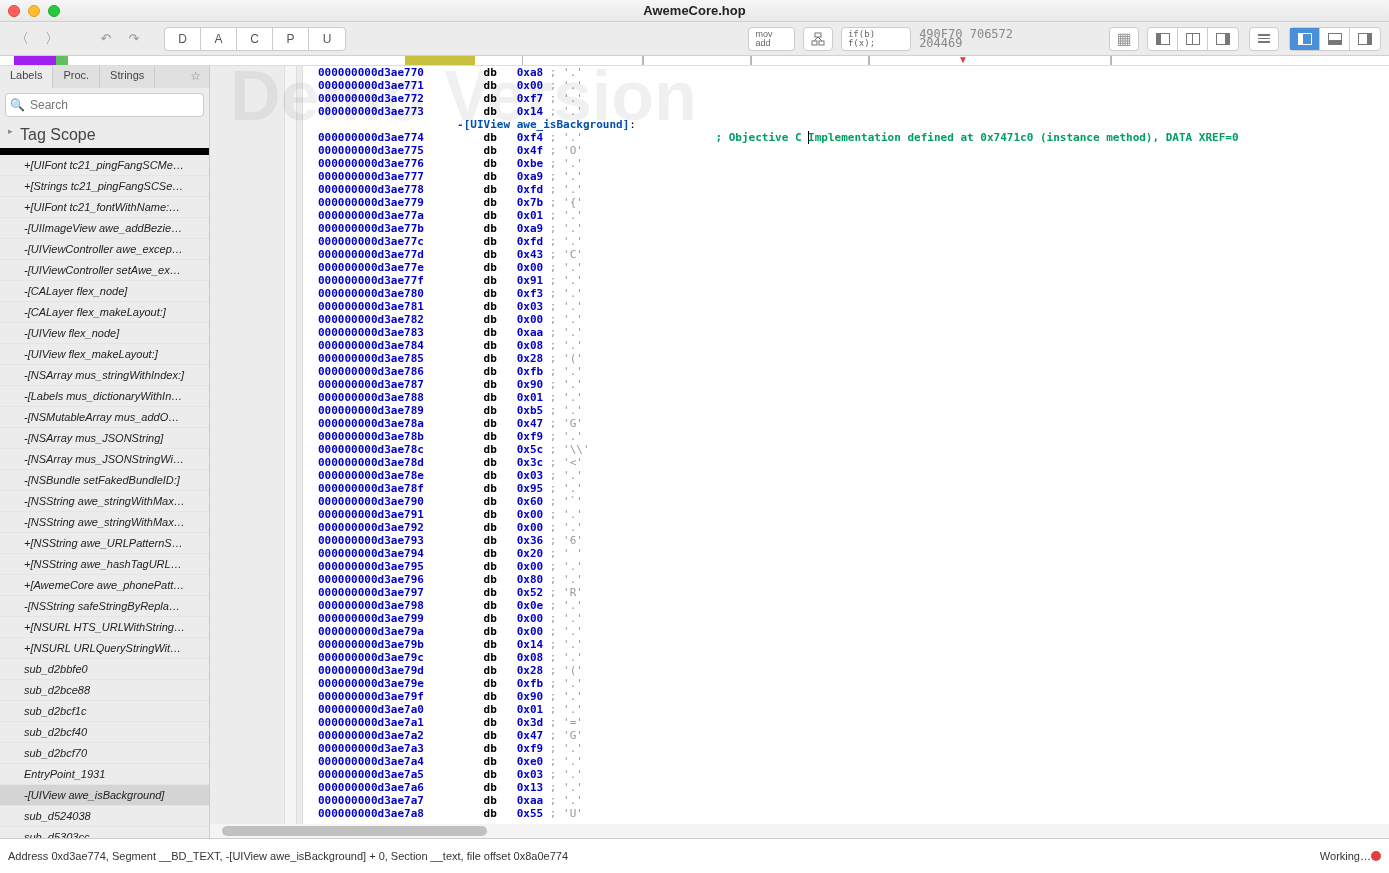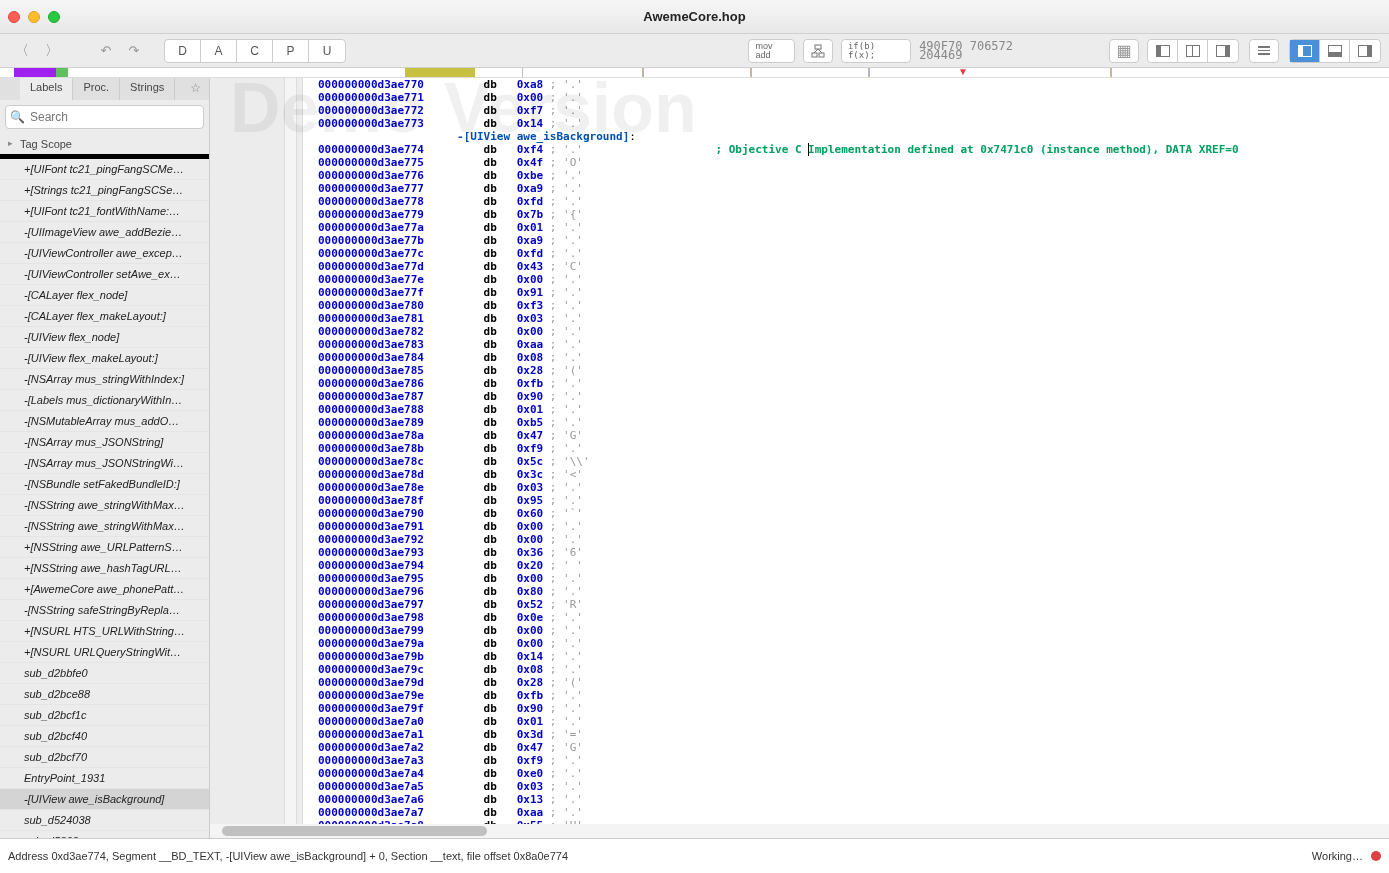--- a/index.html
+++ b/index.html
@@ -9,21 +9,21 @@
   background: #f0f0f0;
   width: 1389px;
   height: 873px;
   overflow: hidden;
   display: flex;
   flex-direction: column;
 }
 
 
 .titlebar {
-  height: 34px;
+  height: 22px;
   background: linear-gradient(#f6f6f6, #e8e8e8);
   display: flex;
   align-items: center;
   padding: 0 8px;
   border-bottom: 1px solid #d0d0d0;
   position: relative;
 }
 .traffic { display: flex; gap: 8px; }
 .tl { width: 12px; height: 12px; border-radius: 50%; }
 .tl.red { background: #ff5f57; border: 0.5px solid #e0443e; }
@@ -135,21 +135,20 @@
   width: 210px;
   background: #ececec;
   border-right: 1px solid #ccc;
   display: flex;
   flex-direction: column;
 }
 .side-tabs {
   display: flex;
   background: #e0e0e0;
   height: 22px;
-  padding-left: 20px;
 }
 .side-tab {
   padding: 3px 10px;
   font-size: 11px;
   color: #444;
   border-right: 1px solid #ccc;
 }
 .side-tab.active { background: #ececec; }
 .side-star { margin-left: auto; padding: 3px 8px; color: #888; }
 
@@ -161,23 +160,23 @@
   border-radius: 4px;
   background: #fff;
   padding: 0 6px 0 24px;
   font-size: 12px;
 }
 .search-rel { position: relative; }
 .search-icon { position: absolute; left: 10px; top: 10px; color: #888; font-size: 12px; }
 
 .tag-scope {
   padding: 4px 8px 4px 20px;
-  font-size: 11px;
+  font-size: 16px;
   color: #444;
-  border-bottom: 5px solid #000000;
+  border-bottom: 7px solid #000000;
   position: relative;
 }
 .tag-scope::before { content: '▸'; position: absolute; left: 8px; color: #888; font-size: 9px; }
 
 .label-list {
   flex: 1;
   overflow-y: auto;
 }
 .label-item {
   padding: 3px 24px;
@@ -275,21 +274,21 @@
 .statusbar {
   height: 35px;
   background: #fff;
   border-top: 1px solid #ccc;
   display: flex;
   align-items: center;
   padding: 0 8px;
   font-size: 11px;
   color: #333;
 }
-.status-r { margin-left: auto; display:flex; align-items:center; gap:8px; }
+.status-r { margin-left: auto; display:flex; align-items:center; gap:0; }
 .dot { width:10px; height:10px; background:#e04040; border-radius:50%; }
 </style>
 </head>
 <body>
 
 <div class="titlebar">
   <div class="traffic">
     <div class="tl red"></div>
     <div class="tl yellow"></div>
     <div class="tl green"></div>

